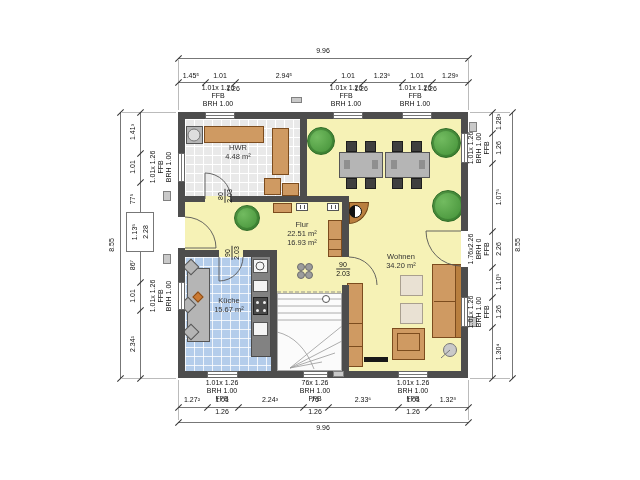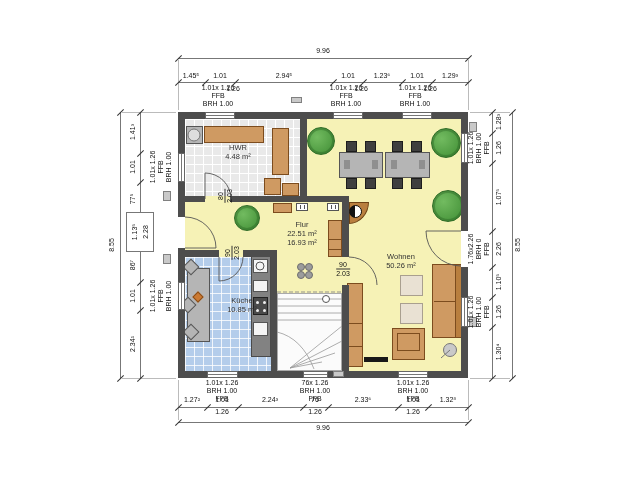--- a/index.html
+++ b/index.html
@@ -213,25 +213,25 @@
     <circle cx="450" cy="350" r="6.5" fill="#c9c9c9" stroke="#777"></circle>
     <path d="M450,350 L441,358" stroke="#777" stroke-width="1" fill="none"></path>
   </svg>
 
   <div class="abs rlabel c" style="left:238px;top:152px">
     <span>HWR</span><br><span>4.48 m²</span>
   </div>
   <div class="abs rlabel c" style="left:302px;top:233px">
     <span>Flur</span><br><span>22.51 m²</span><br><span>16.93 m²</span>
   </div>
-  <div class="abs rlabel c" style="left:242px;top:305px">
-    <span>Küche</span><br><span>10.85 m²</span>
+  <div class="abs rlabel c" style="left:229px;top:305px">
+    <span>Küche</span><br><span>15.67 m²</span>
   </div>
   <div class="abs rlabel c" style="left:401px;top:261px">
-    <span>Wohnen</span><br><span>50.26 m²</span>
+    <span>Wohnen</span><br><span>34.20 m²</span>
   </div>
 
   <div class="abs frac cr" style="left:225px;top:196px">
     <span class="num">80</span>
       <span class="den">2.03</span>
   </div>
   <div class="abs frac cr" style="left:232px;top:253px">
     <span class="num">90</span>
       <span class="den">2.03</span>
   </div>

